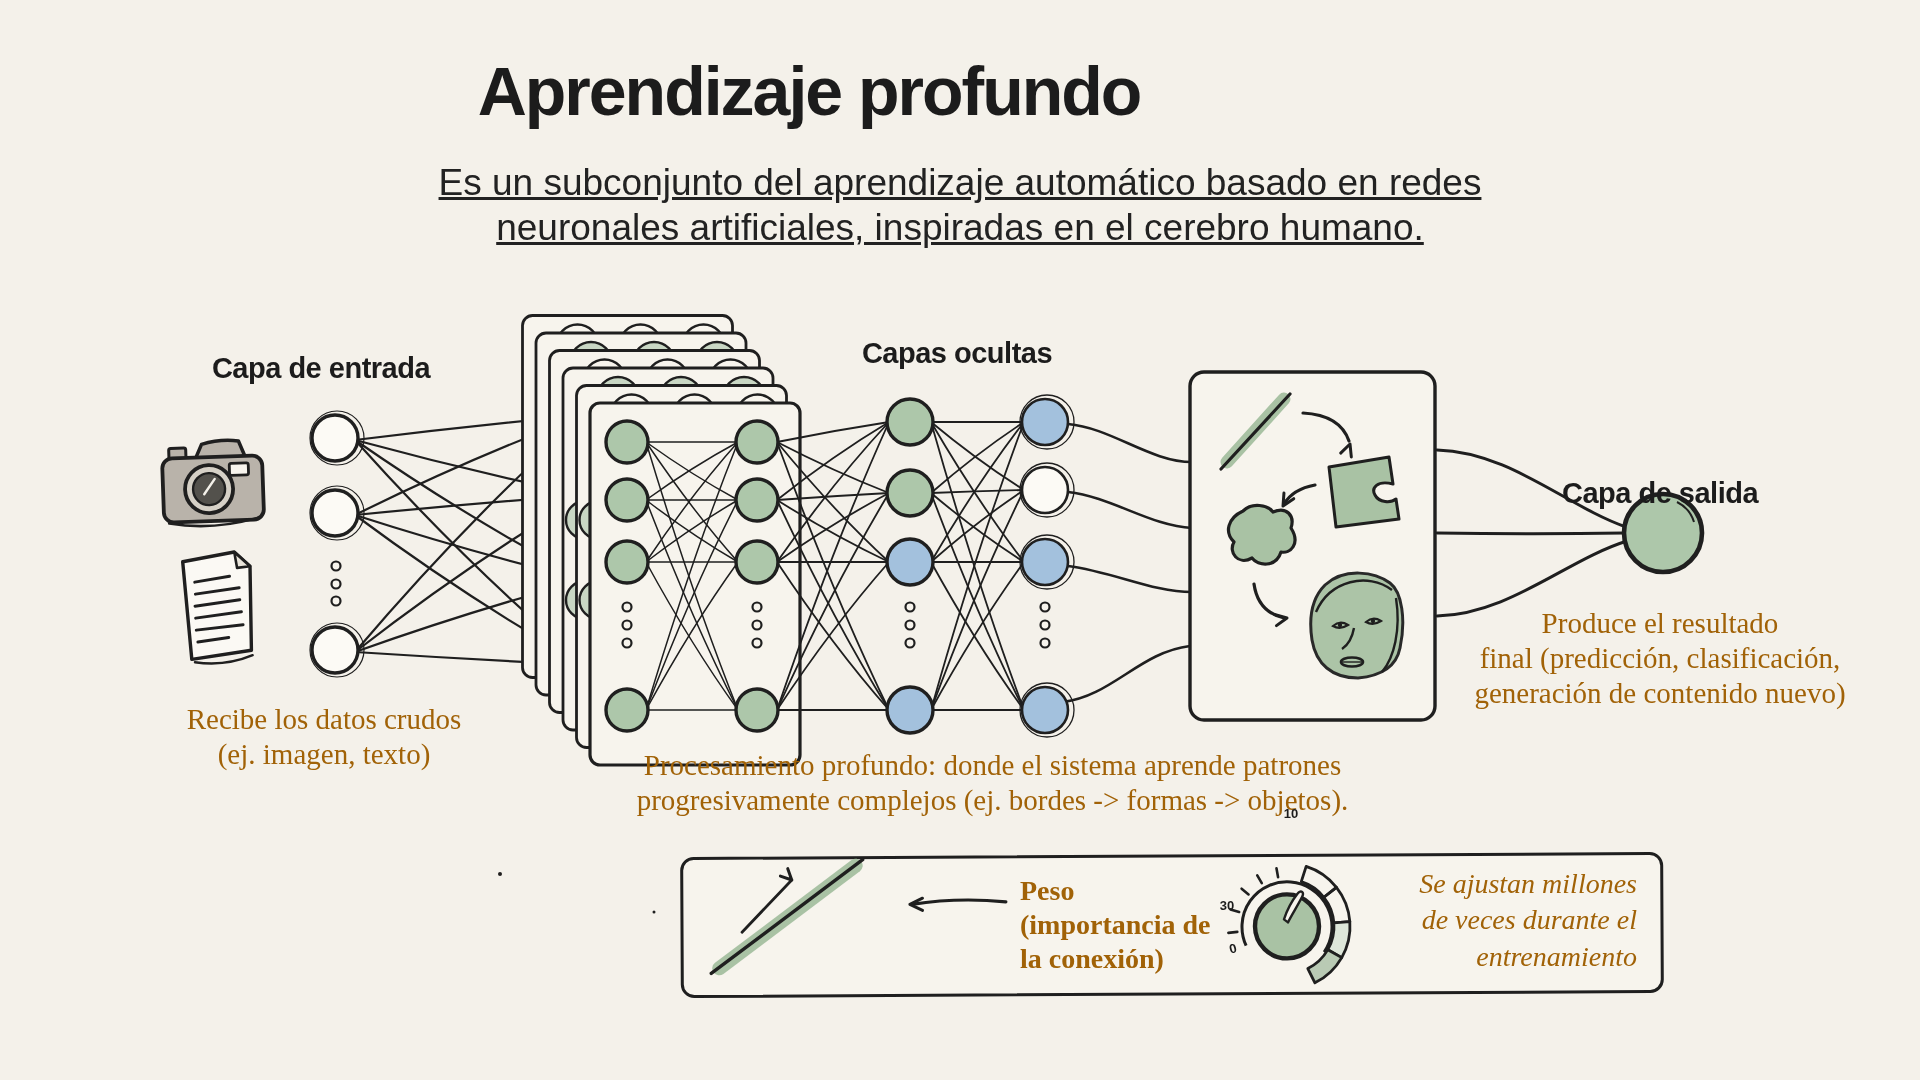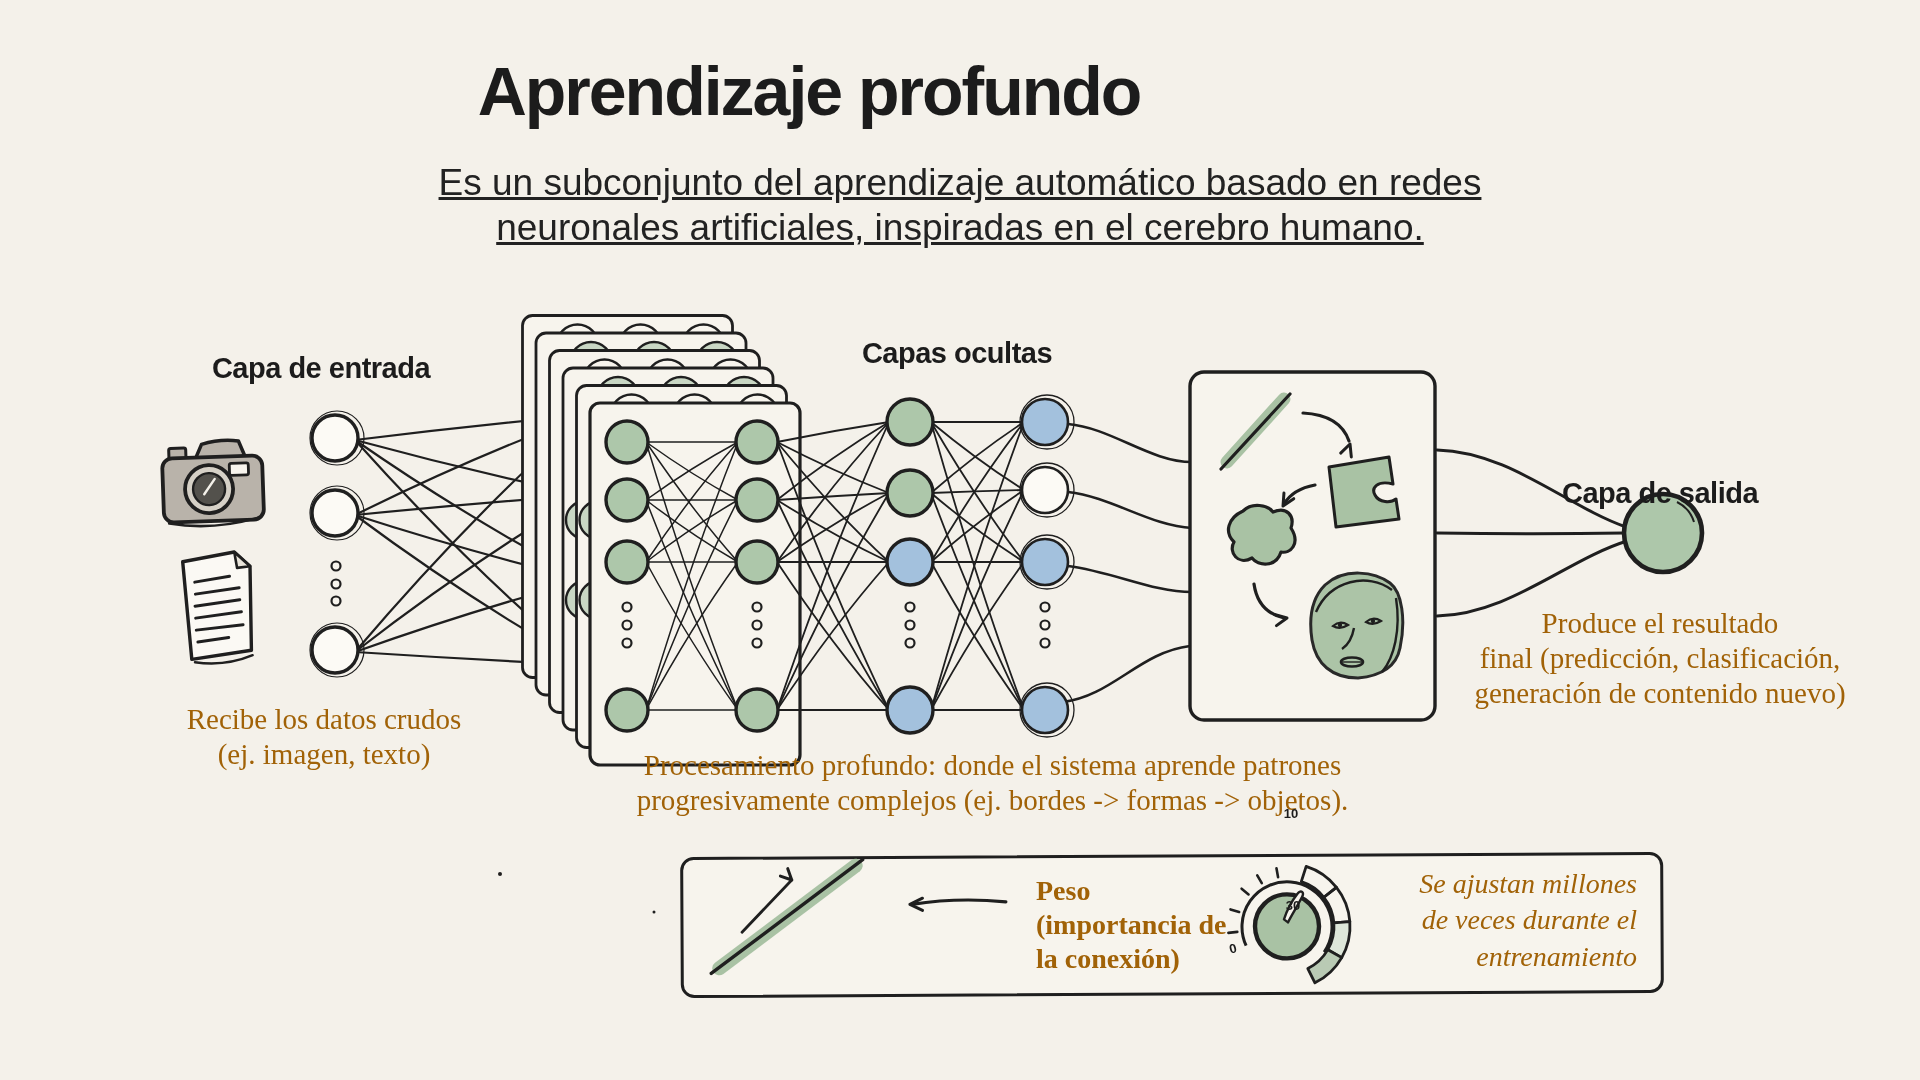--- a/index.html
+++ b/index.html
@@ -8,21 +8,21 @@
     background:#f4f1ea;
     font-family:"Liberation Sans",sans-serif;
   }
   #stage{position:absolute;inset:0;width:1920px;height:1080px;}
   svg#art{position:absolute;left:0;top:0;}
   .txt{position:absolute;white-space:pre-line;color:#1c1c1c;}
   .center{text-align:center;}
   .right{text-align:right;}
   .sans-bold{font-family:"Liberation Sans",sans-serif;font-weight:bold;}
   .serif{font-family:"Liberation Serif","DejaVu Serif",serif;}
-  .serif-bold{font-family:"Liberation Serif","DejaVu Serif",serif;font-weight:bold;margin-left:16px;}
+  .serif-bold{font-family:"Liberation Serif","DejaVu Serif",serif;font-weight:bold;}
   .title{font-size:68px;letter-spacing:-2px;line-height:1.05;}
   .subtitle{font-size:37px;line-height:1.22;color:#222;}
   .layer-label{font-size:29px;letter-spacing:-0.5px;}
   .caption{font-size:29px;line-height:1.2;color:#a16207;}
   .knob-num{font-size:13px;font-weight:bold;color:#1c1c1c;}
 </style>
 </head>
 <body>
 
 <div id="stage">
@@ -295,15 +295,15 @@
 
   <div class="txt caption serif-bold" style="left:1020px;top:874px;width:270px;line-height:1.22;font-size:28px;">Peso
 (importancia de
 la conexión)</div>
 
   <div class="txt caption serif right" style="left:1392px;top:866px;width:245px;line-height:1.3;font-size:28px;font-style:italic;">Se ajustan millones
 de veces durante el
 entrenamiento</div>
 
   <div class="txt knob-num" style="left:1278px;top:806px;width:26px;text-align:center;">10</div>
-  <div class="txt knob-num" style="left:1280px;top:898px;width:26px;text-align:center;">30</div>
+  <div class="txt knob-num" style="left:1214px;top:898px;width:26px;text-align:center;">30</div>
   <div class="txt knob-num" style="left:1222px;top:941px;width:22px;text-align:center;transform:rotate(-14deg);">0</div>
 </div>
 
 </body></html>

